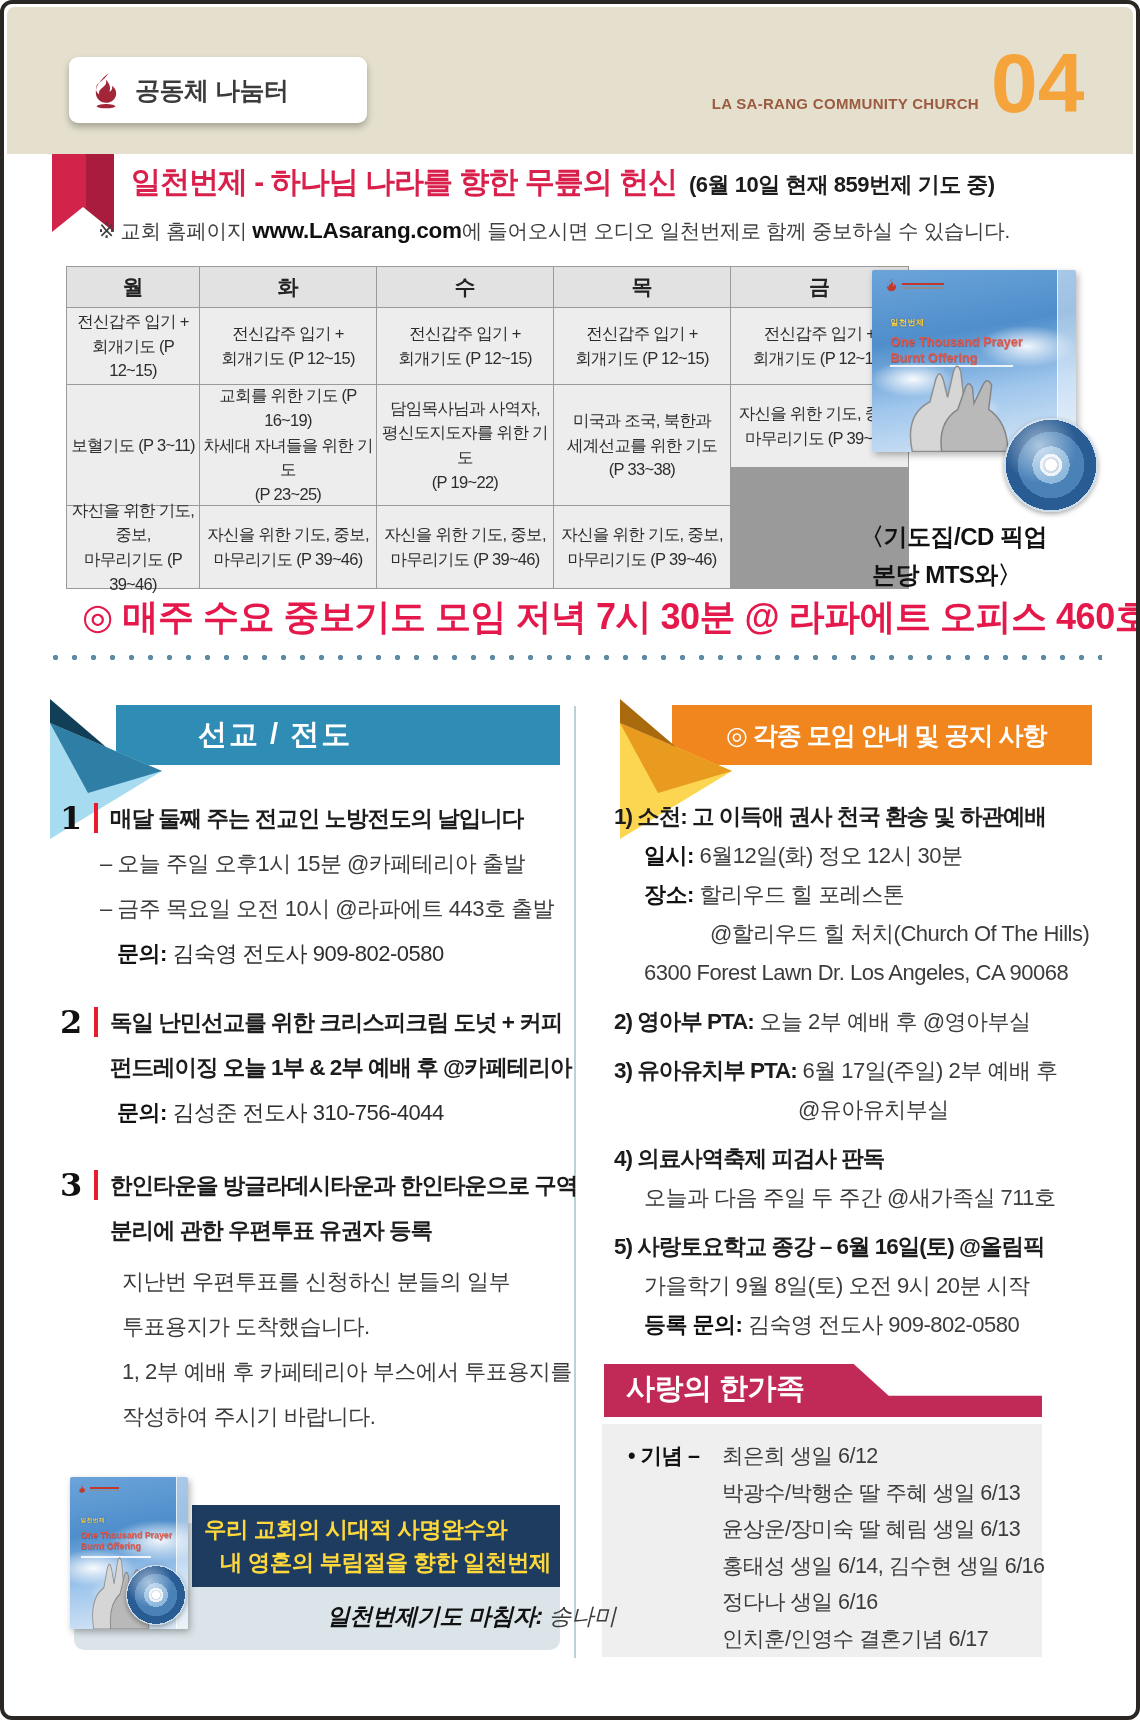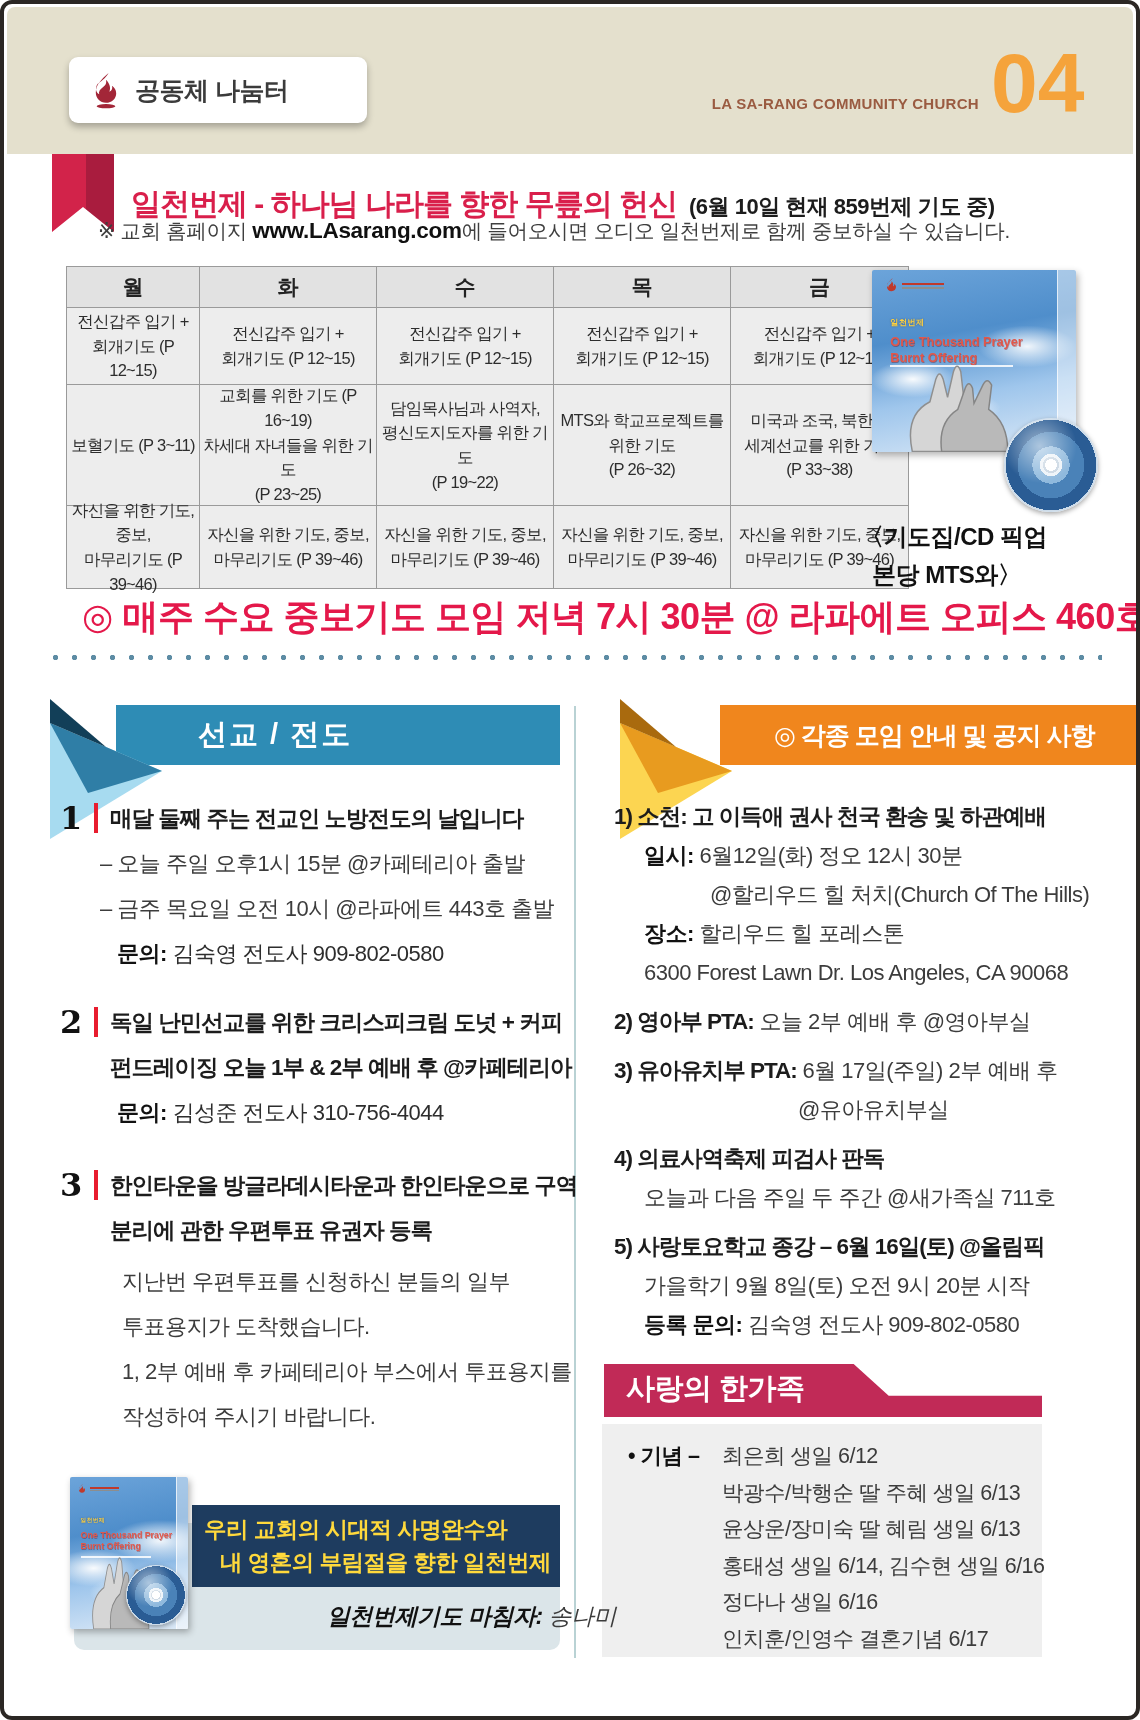--- a/index.html
+++ b/index.html
@@ -13,21 +13,21 @@
   .pill{position:absolute;left:62px;top:50px;width:298px;height:66px;background:#fff;border-radius:9px;
     box-shadow:0 4px 7px rgba(0,0,0,.28);display:flex;align-items:center;padding-left:20px;gap:12px;box-sizing:border-box;}
   .pill-text{font-size:25px;font-weight:bold;color:#3b3b3b;letter-spacing:-0.5px;}
   .church{position:absolute;left:600px;top:88px;width:372px;text-align:right;font-size:15px;font-weight:bold;color:#9a5b41;letter-spacing:.3px;}
   .pagenum{position:absolute;left:984px;top:34px;font-size:84px;font-weight:bold;color:#f5a33b;line-height:1;}
 
   
   .ribbon{position:absolute;left:48px;top:150px;width:62px;height:78px;
     background:linear-gradient(90deg,#d2234a 0 55%,#a91c3e 55% 100%);
     -webkit-clip-path:polygon(0 0,100% 0,100% 100%,50% 68%,0 100%);clip-path:polygon(0 0,100% 0,100% 100%,50% 68%,0 100%);}
-  .title-row{position:absolute;left:127px;top:158px;display:flex;align-items:baseline;gap:12px;white-space:nowrap;margin-top:22px;}
+  .title-row{position:absolute;left:127px;top:158px;display:flex;align-items:baseline;gap:12px;white-space:nowrap;}
   .main-title{font-size:30px;font-weight:bold;color:#d91f4b;letter-spacing:-1px;}
   .sub-title{font-size:22px;font-weight:bold;color:#1c1c1c;letter-spacing:-0.5px;}
   .note{position:absolute;left:94px;top:213px;font-size:20.5px;color:#3f3f3f;white-space:nowrap;letter-spacing:-0.3px;}
   .note .url{font-size:22.5px;font-weight:bold;color:#101010;}
 
   
   .ptable{position:absolute;left:62px;top:262px;display:grid;
     grid-template-columns:132px 176px 176px 176px 177px;grid-auto-rows:auto;
     gap:1px;background:#9a9a9a;border:1px solid #9a9a9a;}
   .ptable .hcell{background:#e2e2e2;font-size:21px;font-weight:bold;height:40px;display:flex;align-items:center;justify-content:center;color:#222;}
@@ -59,21 +59,21 @@
   .cd-caption .l2{padding-left:12px;}
 
   .wed{position:absolute;left:78px;top:589px;font-size:36px;font-weight:bold;color:#e4184a;letter-spacing:-0.5px;white-space:nowrap;}
   .dots{position:absolute;left:42px;top:650px;width:1056px;height:7px;
     background-image:radial-gradient(circle,#5d8ca4 2.4px,transparent 3px);background-size:19px 7px;background-repeat:repeat-x;}
   .vdivider{position:absolute;left:570px;top:702px;width:2px;height:952px;background:#b9d2d4;}
 
   
   .banner-rect{position:absolute;height:60px;display:flex;align-items:center;color:#fff;font-weight:bold;box-sizing:border-box;}
   .banner-blue{left:112px;top:701px;width:444px;background:#2e8cb5;font-size:29px;letter-spacing:2px;padding-left:82px;}
-  .banner-orange{left:716px;top:701px;width:420px;background:#f0861d;font-size:25px;letter-spacing:-1px;padding-left:54px;}
+  .banner-orange{left:668px;top:701px;width:420px;background:#f0861d;font-size:25px;letter-spacing:-1px;padding-left:54px;}
   .arrow{position:absolute;width:120px;height:148px;}
   .arrow-blue{left:40px;top:693px;} .arrow-orange{left:610px;top:693px;}
 
   
   .lcol{position:absolute;left:56px;top:792px;width:520px;}
   .m-item{margin:0;}
   .m-head{display:flex;align-items:flex-start;}
   .m-num{width:30px;font-family:"DejaVu Serif","Liberation Serif",serif;font-weight:bold;font-size:32px;color:#111;line-height:44px;}
   .m-bar{width:4px;height:30px;background:#e81c2e;margin:7px 12px 0 4px;flex:none;}
   .m-title{font-size:22.5px;font-weight:bold;color:#1c1c1c;line-height:45px;letter-spacing:-1px;white-space:pre;}
@@ -149,23 +149,20 @@
 회개기도 (P 12~15)</div>
     <div class="cell r1">전신갑주 입기 +
 회개기도 (P 12~15)</div>
     <div class="cell r2">보혈기도 (P 3~11)</div>
     <div class="cell r2">교회를 위한 기도 (P 16~19)
 차세대 자녀들을 위한 기도
 (P 23~25)</div>
     <div class="cell r2">담임목사님과 사역자,
 평신도지도자를 위한 기도
 (P 19~22)</div>
-    <div class="cell r2">MTS와 학교프로젝트를
-위한 기도
-(P 26~32)</div>
     <div class="cell r2">미국과 조국, 북한과
 세계선교를 위한 기도
 (P 33~38)</div>
     <div class="cell r3">자신을 위한 기도, 중보,
 마무리기도 (P 39~46)</div>
     <div class="cell r3">자신을 위한 기도, 중보,
 마무리기도 (P 39~46)</div>
     <div class="cell r3">자신을 위한 기도, 중보,
 마무리기도 (P 39~46)</div>
     <div class="cell r3">자신을 위한 기도, 중보,
@@ -258,22 +255,22 @@
 투표용지가 도착했습니다.
 1, 2부 예배 후 카페테리아 부스에서 투표용지를
 작성하여 주시기 바랍니다.</div>
     </div>
   </div>
 
   <div class="rcol">
     <div>
       <div class="r-head">1) 소천: 고 이득애 권사 천국 환송 및 하관예배</div>
       <div class="r-line"><span class="b">일시:</span> <span>6월12일(화) 정오 12시 30분</span></div>
+      <div class="r-line"><span class="b">장소:</span> <span>할리우드 힐 포레스톤</span></div>
       <div class="r-line ind2">@할리우드 힐 처치(Church Of The Hills)</div>
-      <div class="r-line"><span class="b">장소:</span> <span>할리우드 힐 포레스톤</span></div>
       <div class="r-line">6300 Forest Lawn Dr. Los Angeles, CA 90068</div>
     </div>
     <div class="r-item r-inline">
       <div class="r-line" style="padding-left:0"><span class="b">2) 영아부 PTA:</span> <span>오늘 2부 예배 후 @영아부실</span></div>
     </div>
     <div class="r-item r-inline">
       <div class="r-line" style="padding-left:0"><span class="b">3) 유아유치부 PTA:</span> <span>6월 17일(주일) 2부 예배 후</span></div>
       <div class="r-line ind3">@유아유치부실</div>
     </div>
     <div class="r-item">

